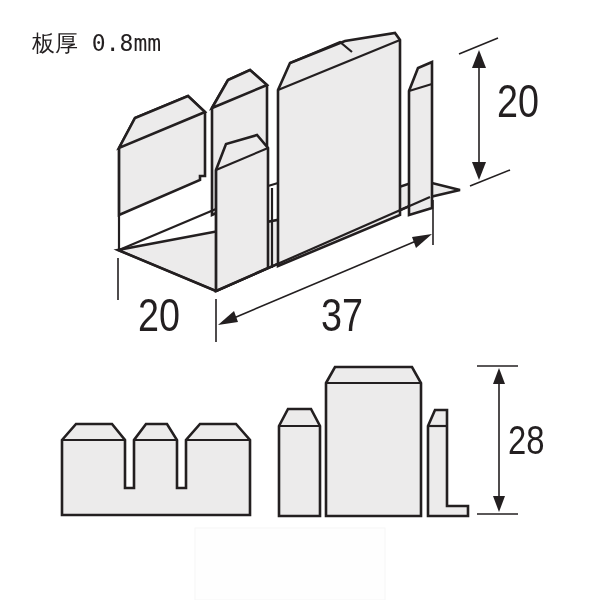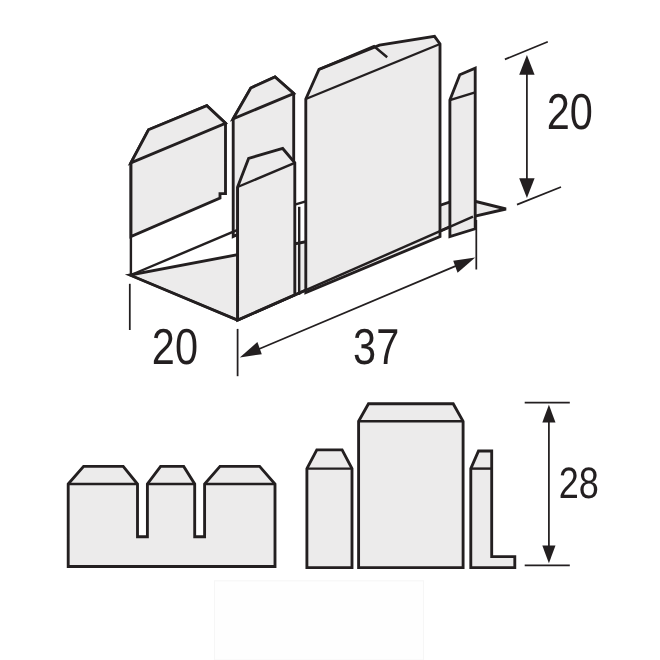--- a/index.html
+++ b/index.html
@@ -16,20 +16,21 @@
   .line { stroke: #231f20; stroke-width: 2.2; fill: none; }
   .thin { stroke: #231f20; stroke-width: 1.6; fill: none; }
   .arrow { fill: #231f20; }
   .ghost { fill: #fefefe; stroke: #f6f6f6; stroke-width: 1; }
 </style>
 </head>
 <body>
 
 <div id="stage">
 
+  <div class="thickness"><span>板厚</span> <span>0.8mm</span></div>
 
   <svg width="600" height="600" viewBox="0 0 600 600">
 
     <g>
 
       <polygon class="part" points="118,250 216,291 430,197 460,190 420,180 330,210"></polygon>
 
       <polygon class="part" points="119,148 135,118 188,96 205,112 205,176 200,176 200,180 119,215"></polygon>
       <polygon class="part" points="119,148 135,118 188,96 205,112"></polygon>
 

